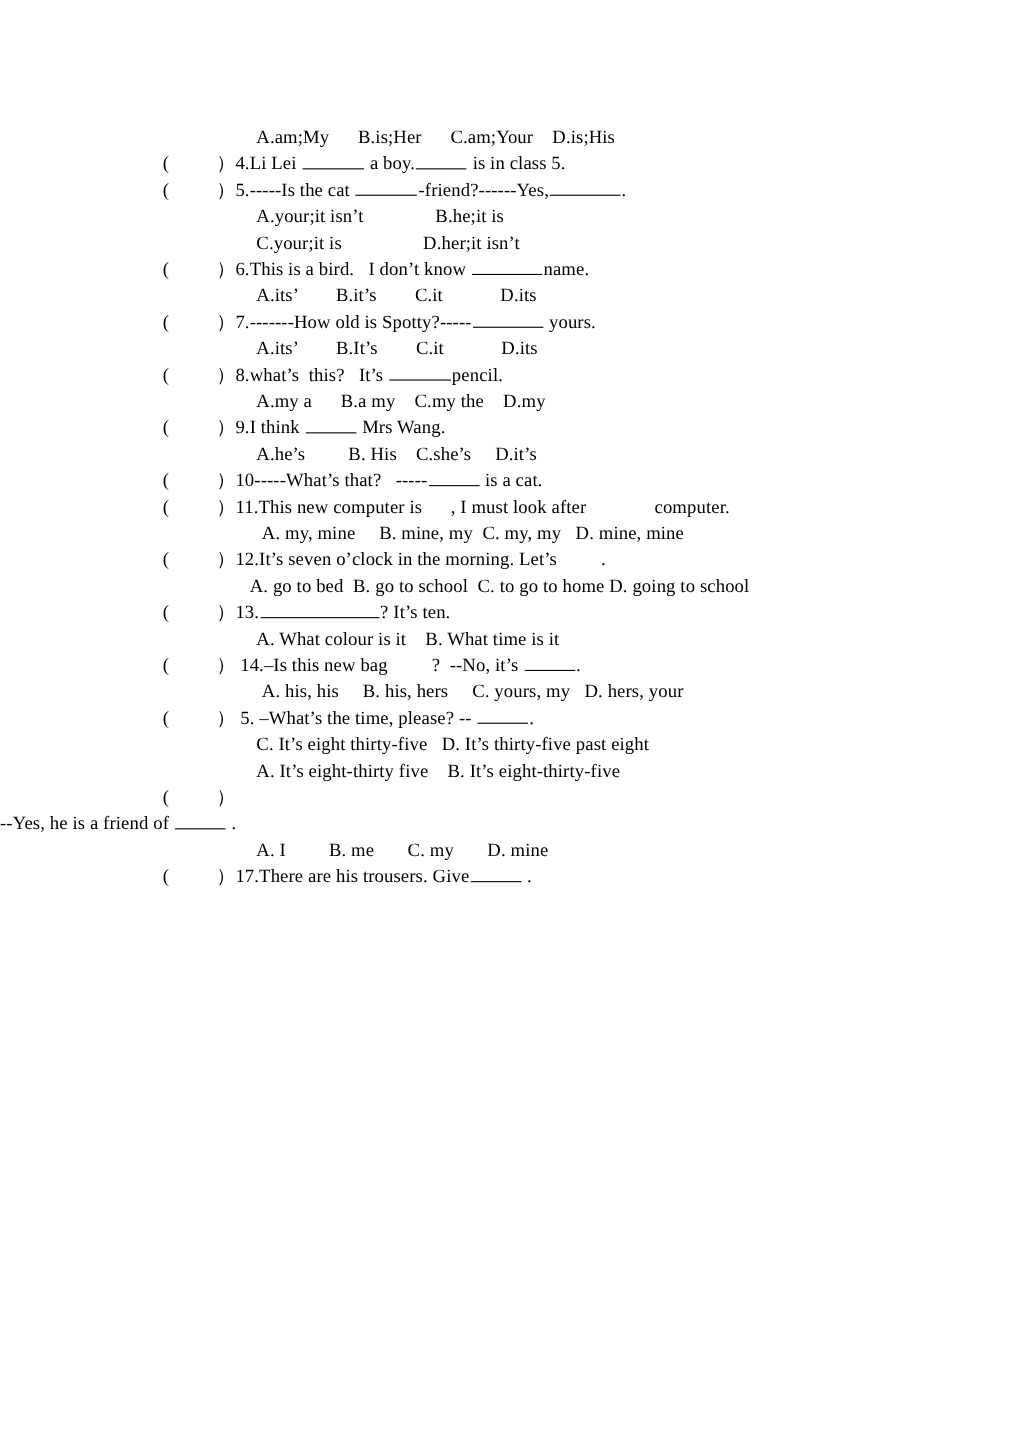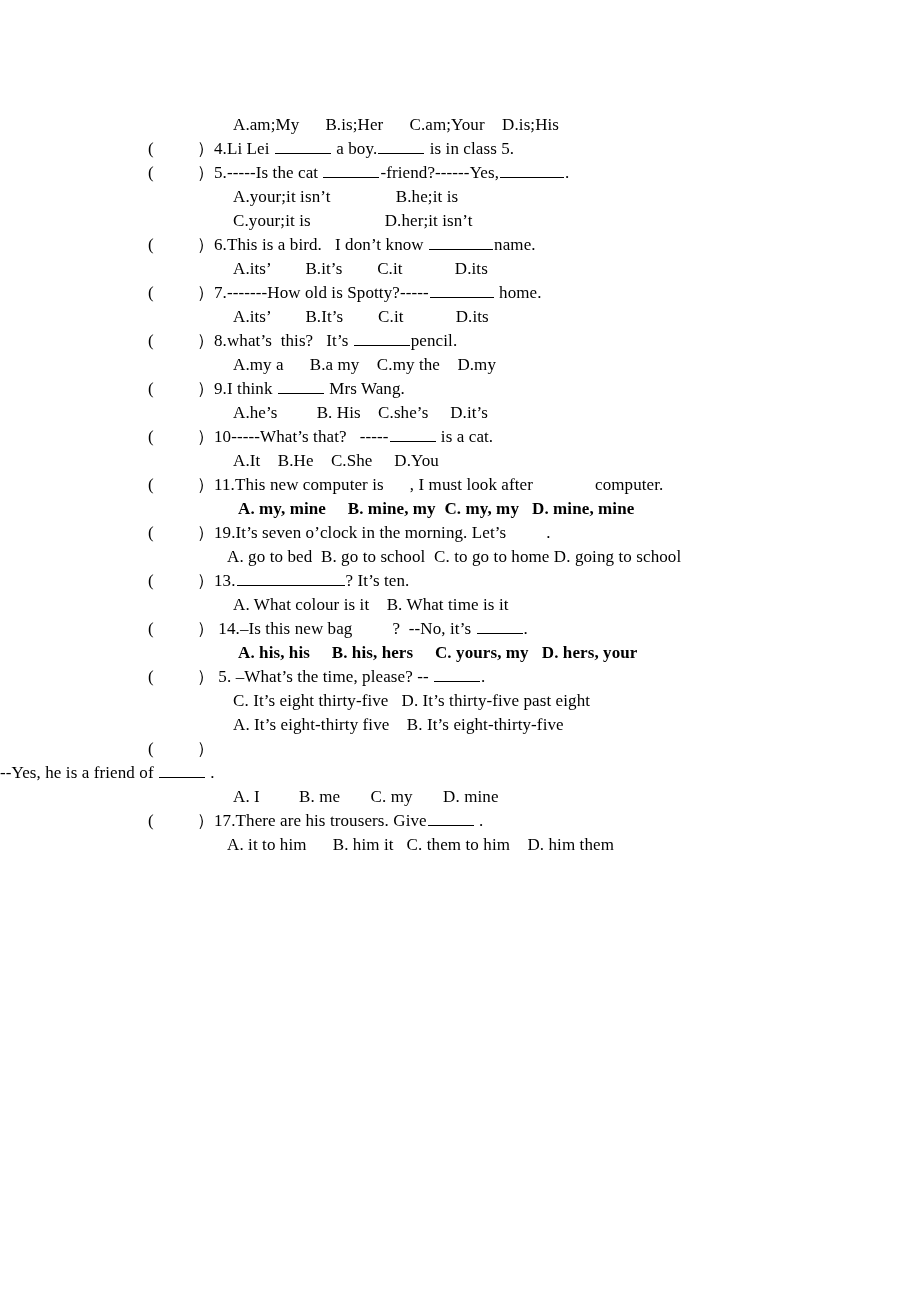--- a/index.html
+++ b/index.html
@@ -60,21 +60,20 @@
 
   
   .line.options {
     padding-left: 233px;
   }
   .line.options.indent-sm {
     padding-left: 227px;
   }
   .line.options.indent-lg {
     padding-left: 238px;
-    font-weight: bold;
   }
 
   
   .line.continuation {
   }
 
   
   .blank {
     display: inline-block;
     border-bottom: 1px solid #000000;
@@ -105,49 +104,47 @@
 
     <div class="line"><span class="bracket"><span class="paren-open">(</span><span class="paren-close">）</span></span><span class="qtext"><span>4.Li Lei </span><span class="blank w-md"></span><span> a boy.</span><span class="blank w-sm"></span><span> is in class 5.</span></span></div>
 
     <div class="line"><span class="bracket"><span class="paren-open">(</span><span class="paren-close">）</span></span><span class="qtext"><span>5.-----Is the cat </span><span class="blank w-md"></span><span>-friend?------Yes,</span><span class="blank w-lg"></span><span>.</span></span></div>
     <div class="line options"><span>A.your;it isn’t               B.he;it is</span></div>
     <div class="line options"><span>C.your;it is                 D.her;it isn’t</span></div>
 
     <div class="line"><span class="bracket"><span class="paren-open">(</span><span class="paren-close">）</span></span><span class="qtext"><span>6.This is a bird.   I don’t know </span><span class="blank w-lg"></span><span>name.</span></span></div>
     <div class="line options"><span>A.its’        B.it’s        C.it            D.its</span></div>
 
-    <div class="line"><span class="bracket"><span class="paren-open">(</span><span class="paren-close">）</span></span><span class="qtext"><span>7.-------How old is Spotty?-----</span><span class="blank w-lg"></span><span> home.</span></span></div>
+    <div class="line"><span class="bracket"><span class="paren-open">(</span><span class="paren-close">）</span></span><span class="qtext"><span>7.-------How old is Spotty?-----</span><span class="blank w-lg"></span><span> yours.</span></span></div>
     <div class="line options"><span>A.its’        B.It’s        C.it            D.its</span></div>
 
     <div class="line"><span class="bracket"><span class="paren-open">(</span><span class="paren-close">）</span></span><span class="qtext"><span>8.what’s  this?   It’s </span><span class="blank w-md"></span><span>pencil.</span></span></div>
     <div class="line options"><span>A.my a      B.a my    C.my the    D.my</span></div>
 
     <div class="line"><span class="bracket"><span class="paren-open">(</span><span class="paren-close">）</span></span><span class="qtext"><span>9.I think </span><span class="blank w-sm"></span><span> Mrs Wang.</span></span></div>
     <div class="line options"><span>A.he’s         B. His    C.she’s     D.it’s</span></div>
 
     <div class="line"><span class="bracket"><span class="paren-open">(</span><span class="paren-close">）</span></span><span class="qtext"><span>10-----What’s that?   -----</span><span class="blank w-sm"></span><span> is a cat.</span></span></div>
-    <div class="line options"><span>A.It    B.He    C.She     D.You</span></div>
 
     <div class="line"><span class="bracket"><span class="paren-open">(</span><span class="paren-close">）</span></span><span class="qtext"><span>11.This new computer is</span><span class="gap g-sm"></span><span>, I must look after</span><span class="gap g-lg"></span><span>computer.</span></span></div>
     <div class="line options indent-lg"><span>A. my, mine     B. mine, my  C. my, my   D. mine, mine</span></div>
 
-    <div class="line"><span class="bracket"><span class="paren-open">(</span><span class="paren-close">）</span></span><span class="qtext"><span>19.It’s seven o’clock in the morning. Let’s</span><span class="gap g-md"></span><span>.</span></span></div>
+    <div class="line"><span class="bracket"><span class="paren-open">(</span><span class="paren-close">）</span></span><span class="qtext"><span>12.It’s seven o’clock in the morning. Let’s</span><span class="gap g-md"></span><span>.</span></span></div>
     <div class="line options indent-sm"><span>A. go to bed  B. go to school  C. to go to home D. going to school</span></div>
 
     <div class="line"><span class="bracket"><span class="paren-open">(</span><span class="paren-close">）</span></span><span class="qtext"><span>13.</span><span class="blank w-xl"></span><span>? It’s ten.</span></span></div>
     <div class="line options"><span>A. What colour is it    B. What time is it</span></div>
 
     <div class="line"><span class="bracket"><span class="paren-open">(</span><span class="paren-close">）</span></span><span class="qtext"> <span>14.–Is this new bag</span><span class="gap g-md"></span><span>?  --No, it’s </span><span class="blank w-sm"></span><span>.</span></span></div>
     <div class="line options indent-lg"><span>A. his, his     B. his, hers     C. yours, my   D. hers, your</span></div>
 
     <div class="line"><span class="bracket"><span class="paren-open">(</span><span class="paren-close">）</span></span><span class="qtext"> <span>5. –What’s the time, please? -- </span><span class="blank w-sm"></span><span>.</span></span></div>
     <div class="line options"><span>C. It’s eight thirty-five   D. It’s thirty-five past eight</span></div>
     <div class="line options"><span>A. It’s eight-thirty five    B. It’s eight-thirty-five</span></div>
 
     <div class="line"><span class="bracket"><span class="paren-open">(</span><span class="paren-close">）</span></span></div>
     <div class="line continuation"><span>--Yes, he is a friend of </span><span class="blank w-sm"></span><span> .</span></div>
     <div class="line options"><span>A. I         B. me       C. my       D. mine</span></div>
 
     <div class="line"><span class="bracket"><span class="paren-open">(</span><span class="paren-close">）</span></span><span class="qtext"><span>17.There are his trousers. Give</span><span class="blank w-sm"></span><span> .</span></span></div>
-    <div class="line options indent-sm"><span>A. it to him      B. him it   C. them to him    D. him them</span></div>
 
   </div>
 </div>
 
 </body></html>

